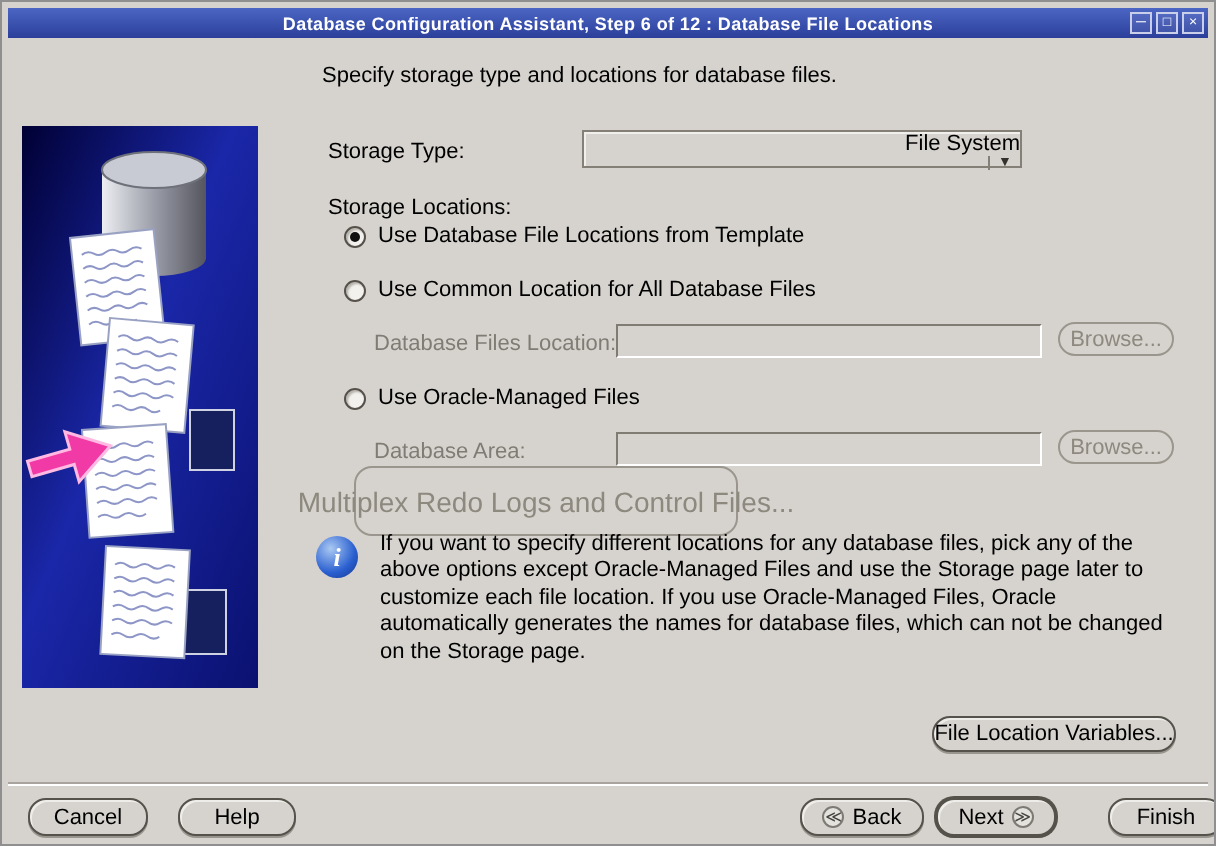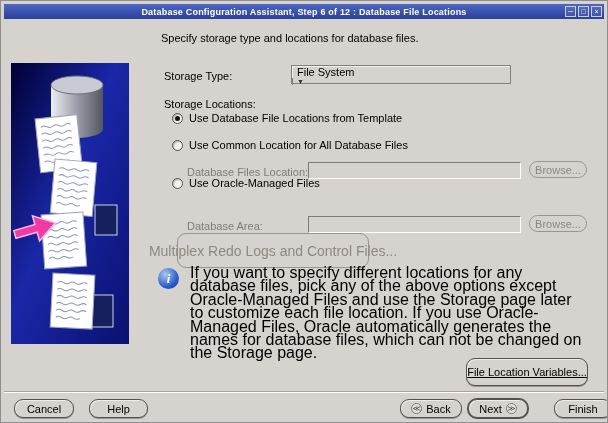--- a/index.html
+++ b/index.html
@@ -16,21 +16,21 @@
     display:flex;align-items:center;
   }
   .title{flex:1;text-align:center;color:#ffffff;font-size:9px;font-weight:bold;letter-spacing:.2px;white-space:nowrap;overflow:hidden;}
   .win-controls{position:absolute;right:2px;top:2px;display:flex;gap:2px;}
   .win-btn{width:11px;height:11px;border:1px solid #c9cfe8;color:#fff;font-size:7px;line-height:9px;display:flex;align-items:center;justify-content:center;background:rgba(255,255,255,0.08);cursor:default;}
   .side{position:absolute;left:10px;top:62px;width:118px;height:281px;}
   .label{position:absolute;white-space:nowrap;}
   .label.dim{color:#7f7c74;}
   .combo{
     position:absolute;left:290px;top:64px;width:220px;height:19px;
-    background:#d6d3ce;border:1px solid #848078;display:flex;align-items:flex-start;
+    background:#d6d3ce;border:1px solid #848078;display:flex;align-items:flex-end;
     box-shadow:inset 1px 1px 0 #f0efec;
     flex-direction:column;
   }
   .combo-value{flex:1;padding-left:5px;}
   .combo-arrow{width:16px;height:100%;border-left:1px solid #848078;display:flex;align-items:center;justify-content:center;font-size:7px;color:#33312c;}
   .field-row{position:absolute;display:flex;align-items:center;gap:6px;}
   .radio{
     width:11px;height:11px;border-radius:50%;
     border:1px solid #55514a;background:#f2f1ee;
     box-shadow:inset 1px 1px 1px #b9b5ae;
@@ -59,21 +59,21 @@
     font-size:8px;color:#44423d;background:#e4e2dd;flex:0 0 auto;
   }
   .info-icon{
     position:absolute;left:157px;top:267px;width:21px;height:21px;border-radius:50%;
     background:radial-gradient(circle at 35% 30%, #a9c8f2, #2a5fd0 60%, #16348c);
     color:#fff;font-family:"Liberation Serif",serif;font-style:italic;font-weight:bold;
     font-size:13px;display:flex;align-items:center;justify-content:center;
   }
   .info-text{
     position:absolute;left:189px;top:265px;width:399px;
-    font-size:16px;line-height:13.4px;
+    font-size:11px;line-height:13.4px;
   }
   .separator{position:absolute;left:3px;right:3px;top:390px;height:2px;border-top:1px solid #a8a49d;border-bottom:1px solid #ffffff;}
 </style>
 </head>
 <body>
 
 <div class="window">
 
   <div class="titlebar">
     <span class="title">Database Configuration Assistant, Step 6 of 12 : Database File Locations</span>
@@ -187,39 +187,39 @@
       </span>
     <span class="radio-label">Use Database File Locations from Template</span>
   </div>
 
   <div class="label dim" style="left:186px;top:165px;">Database Files Location:</div>
   <input class="text-field" style="left: 307px; top: 161px; width: 213px;" disabled="" value="">
   <button class="btn disabled" style="left:528px;top:160px;width:58px;height:17px;">
       <span>Browse...</span>
     </button>
 
-  <div class="field-row" style="left:171px;top:176px;">
+  <div class="field-row" style="left:171px;top:192px;">
     <span class="radio" data-selected="false"></span>
     <span class="radio-label">Use Oracle-Managed Files</span>
   </div>
 
   <div class="label dim" style="left:186px;top:219px;">Database Area:</div>
   <input class="text-field" style="left: 307px; top: 215px; width: 213px;" disabled="" value="">
   <button class="btn disabled" style="left:528px;top:214px;width:58px;height:17px;">
       <span>Browse...</span>
     </button>
 
   <button class="btn disabled" style="left:176px;top:232px;width:192px;height:35px;font-size:14px;">
       <span>Multiplex Redo Logs and Control Files...</span>
     </button>
 
   <div class="info-icon">i</div>
   <div class="info-text">If you want to specify different locations for any database files, pick any of the above options except Oracle-Managed Files and use the Storage page later to customize each file location. If you use Oracle-Managed Files, Oracle automatically generates the names for database files, which can not be changed on the Storage page.</div>
 
-  <button class="btn" style="left:465px;top:357px;width:122px;height:28px;text-decoration:underline;">
+  <button class="btn" style="left:465px;top:357px;width:122px;height:18px;">
       <span>File Location Variables...</span>
     </button>
 
   <div class="separator"></div>
 
   <button class="btn" style="left:13px;top:398px;width:60px;height:19px;">
       <span>Cancel</span>
     </button>
   <button class="btn" style="left:88px;top:398px;width:59px;height:19px;">
       <span>Help</span>

